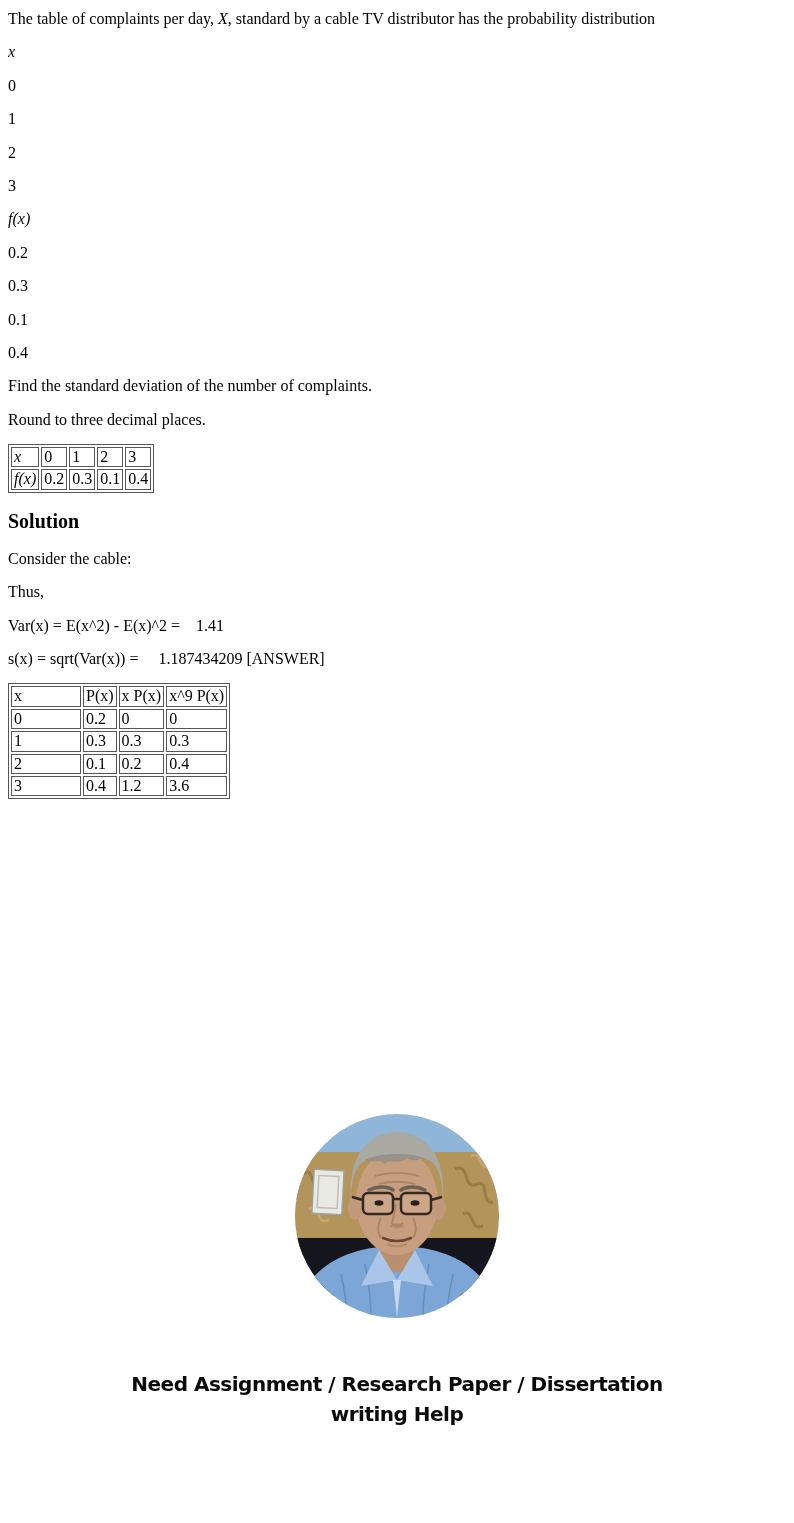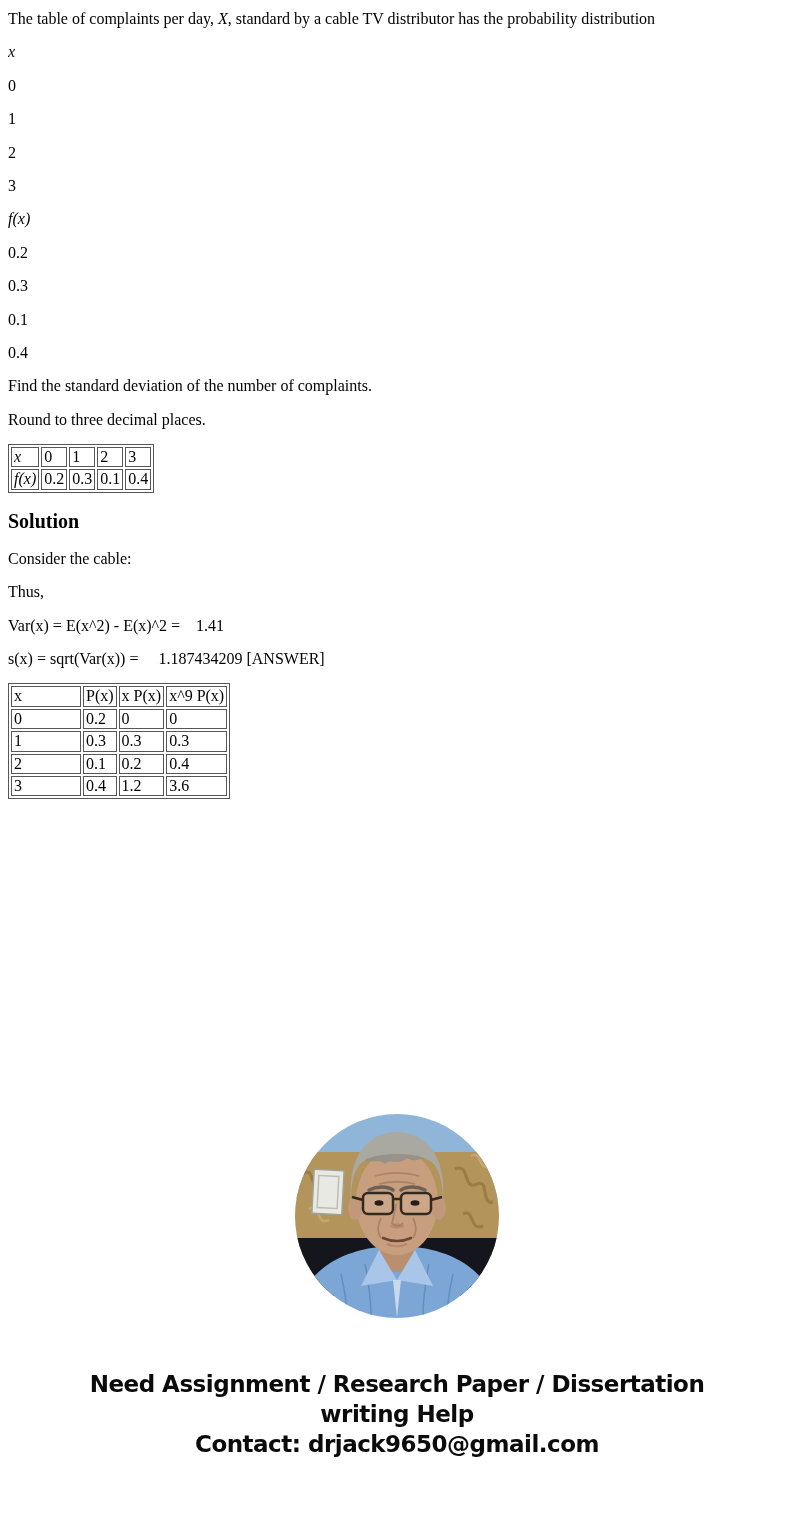--- a/index.html
+++ b/index.html
@@ -46,21 +46,21 @@
     text-align: center;
     margin: 0;
   }
   .avatar-wrap svg { display: inline-block; }
 
   .footer {
     margin-top: 46px;
     text-align: center;
     font-family: "DejaVu Sans", "Liberation Sans", sans-serif;
     font-weight: bold;
-    font-size: 23px;
+    font-size: 20px;
     line-height: 30px;
     color: #0b0b0b;
     letter-spacing: -0.5px;
   }
 
   
   .av-swirl { stroke: #86672F; stroke-width: 3; fill: none; opacity: 0.55; }
   .av-swirl-light { stroke: #CDB075; stroke-width: 2.5; fill: none; opacity: 0.7; }
   .av-frame { fill: #E9E9E3; stroke: #A0A09A; stroke-width: 1.5; }
   .av-brow { stroke: #6E6257; stroke-width: 3.5; fill: none; stroke-linecap: round; }
@@ -226,14 +226,13 @@
 
       <path class="av-mouth" d="M88,124 C97,128 107,128 116,124"></path>
       <path d="M92,130 C98,133 106,133 112,130" stroke="#B08066" stroke-width="2" fill="none" opacity="0.8"></path>
     </g>
   </svg>
 </div>
 
 <div class="footer">
   <div>Need Assignment / Research Paper / Dissertation</div>
   <div>writing Help</div>
-  <div>Contact: drjack9650@gmail.com</div>
 </div>
 
 </body></html>

